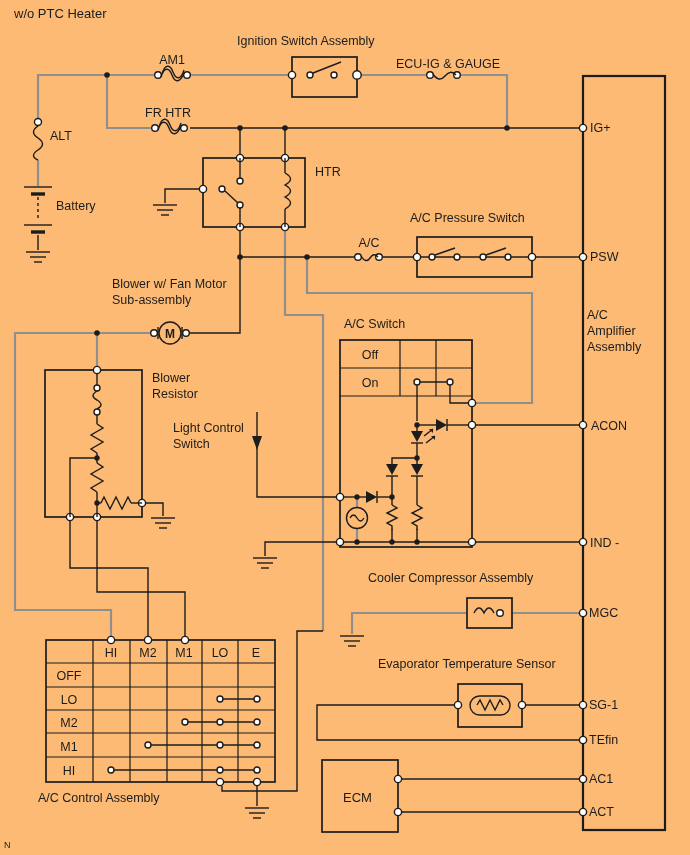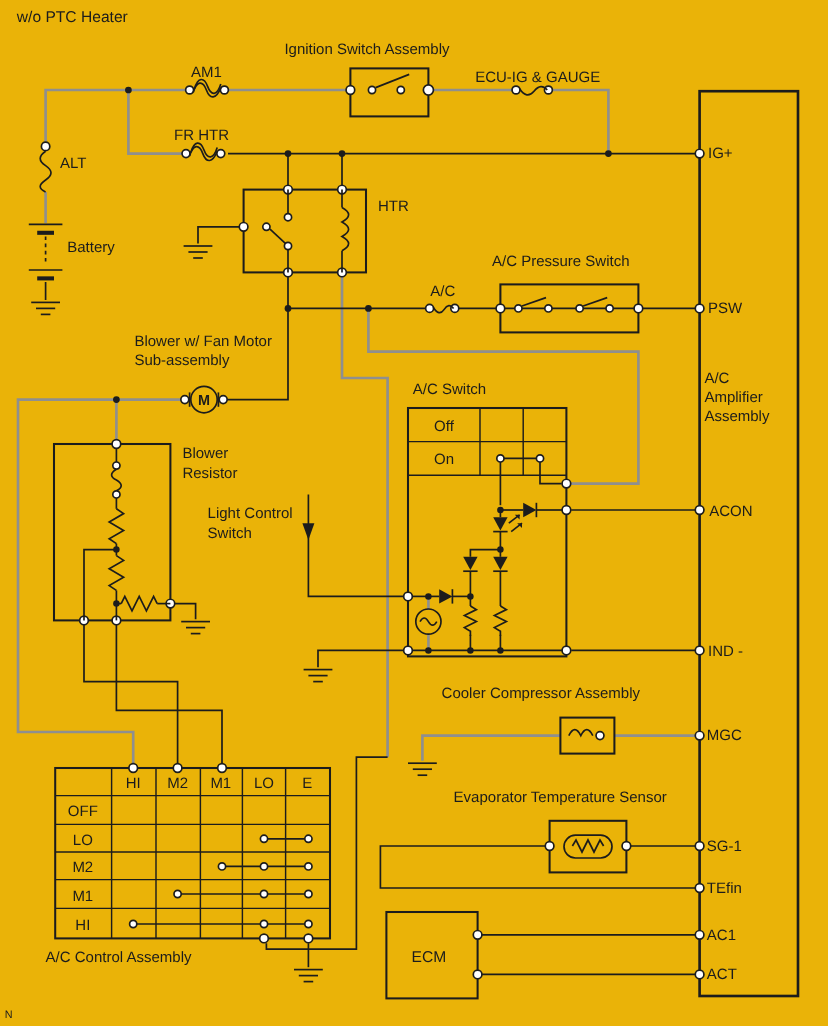--- a/index.html
+++ b/index.html
@@ -1,16 +1,16 @@
 <!DOCTYPE html>
 <html><head>
 <meta charset="utf-8">
 <style>
   html,body{margin:0;padding:0;background:#fff;}
-  .stage{position:relative;width:690px;height:855px;background:#eab308;font-family:"Liberation Sans",sans-serif;}
+  .stage{position:relative;width:690px;height:855px;background:#fdba74;font-family:"Liberation Sans",sans-serif;}
   svg{display:block}
   svg text{font-family:"Liberation Sans",sans-serif;fill:#1c1c1c;font-size:12.5px;}
   .small{font-size:9px;}
   .big{font-size:13px;}
   .mletter{font-size:12px;font-weight:bold;}
   .wb{stroke:#1c1c1c;stroke-width:1.4;fill:none;stroke-linecap:butt;}
   .wg{stroke:#8f8f8f;stroke-width:2.2;fill:none;}
   .box{stroke:#1c1c1c;stroke-width:1.7;fill:none;}
   .boxthick{stroke:#1c1c1c;stroke-width:2.2;fill:none;}
   .grid{stroke:#1c1c1c;stroke-width:1.2;fill:none;}

